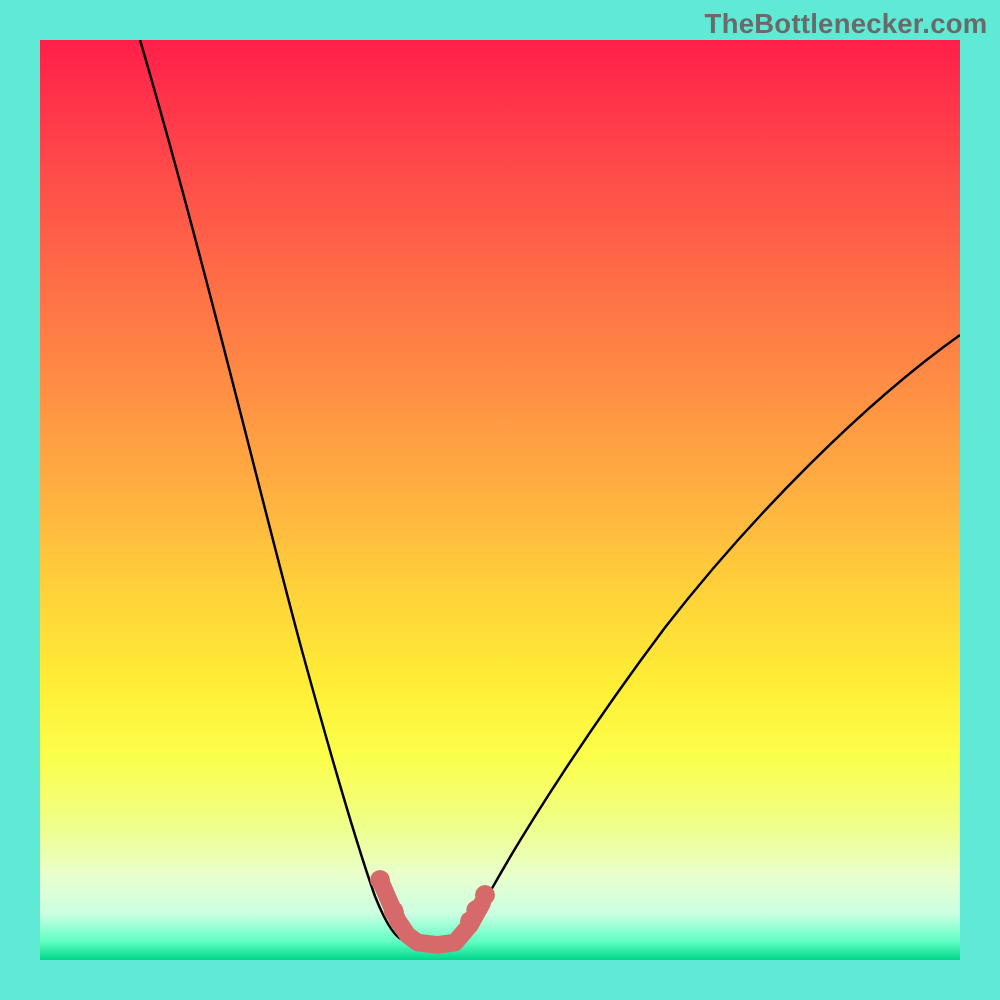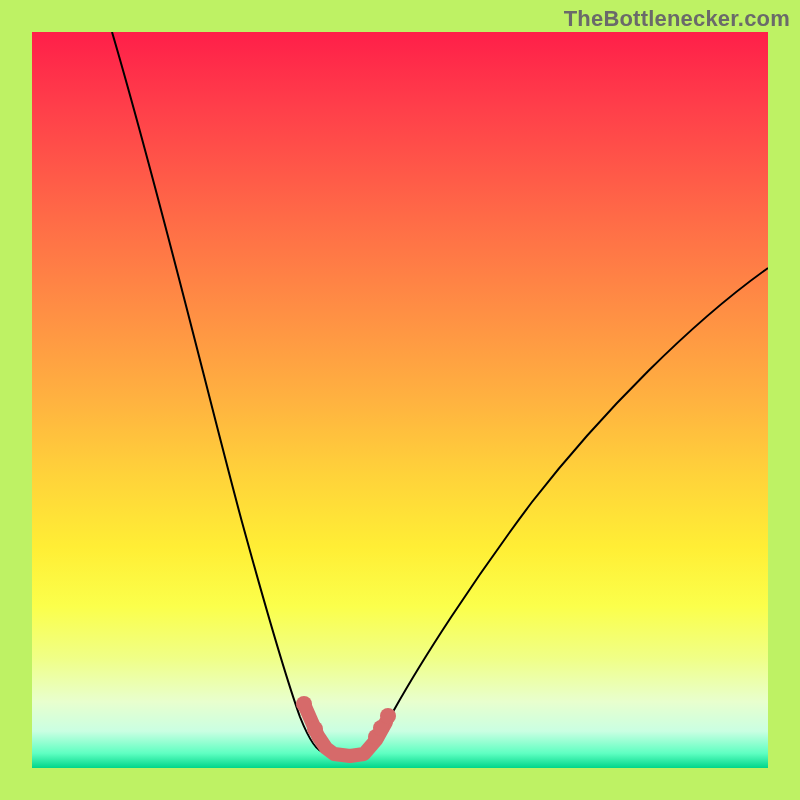--- a/index.html
+++ b/index.html
@@ -10,21 +10,21 @@
     overflow: hidden;
     background: #000;
     font-family: Arial, Helvetica, sans-serif;
   }
   .frame {
     position: absolute;
     top: 0;
     left: 0;
     width: 800px;
     height: 800px;
-    background: #bef264;
+    background: #5eead4;
   }
   .plot {
     position: absolute;
     top: 32px;
     left: 32px;
     width: 736px;
     height: 736px;
     background: linear-gradient(
       to bottom,
       #ff1f49 0%,

